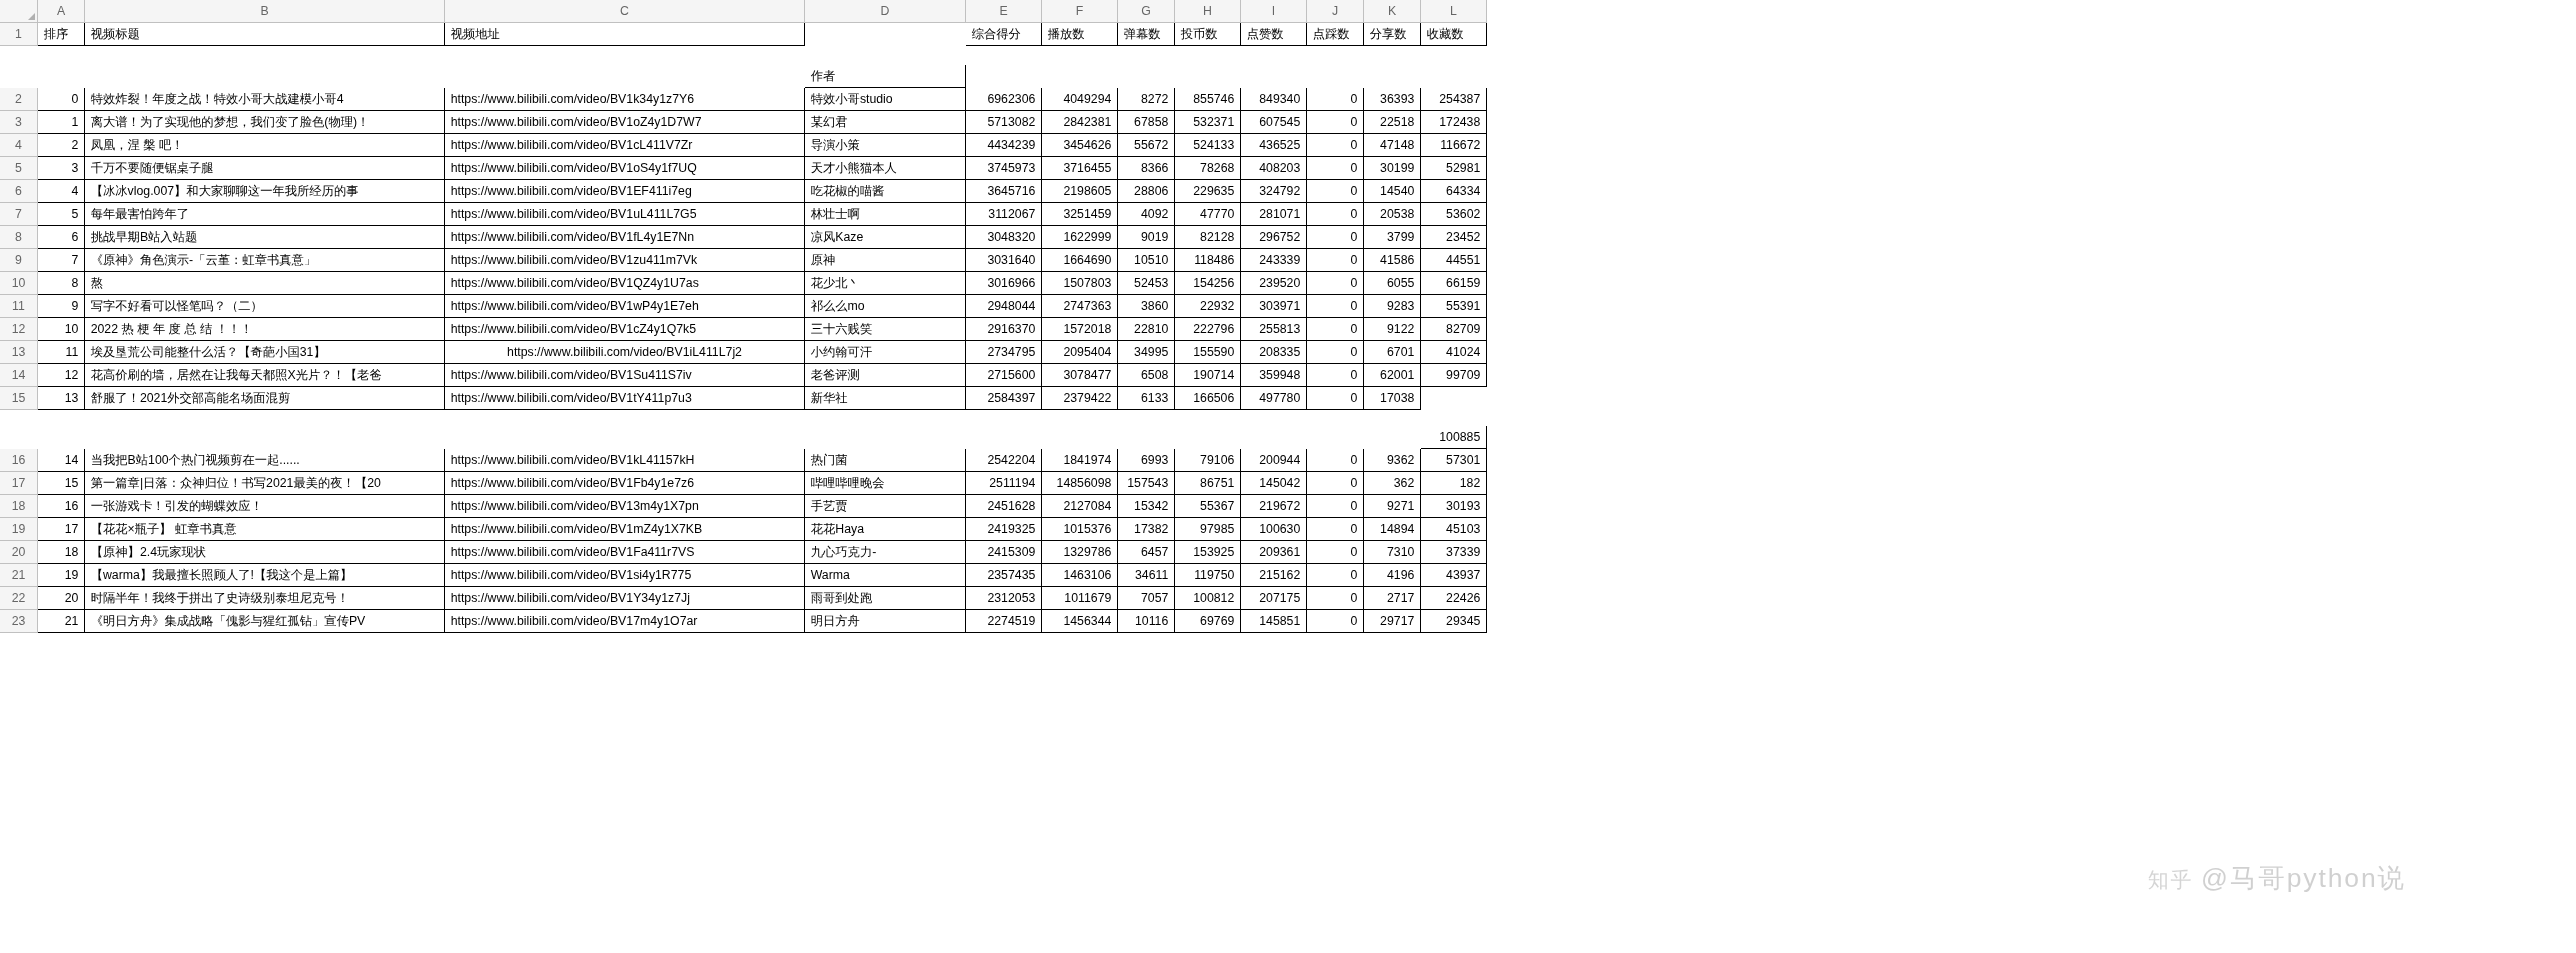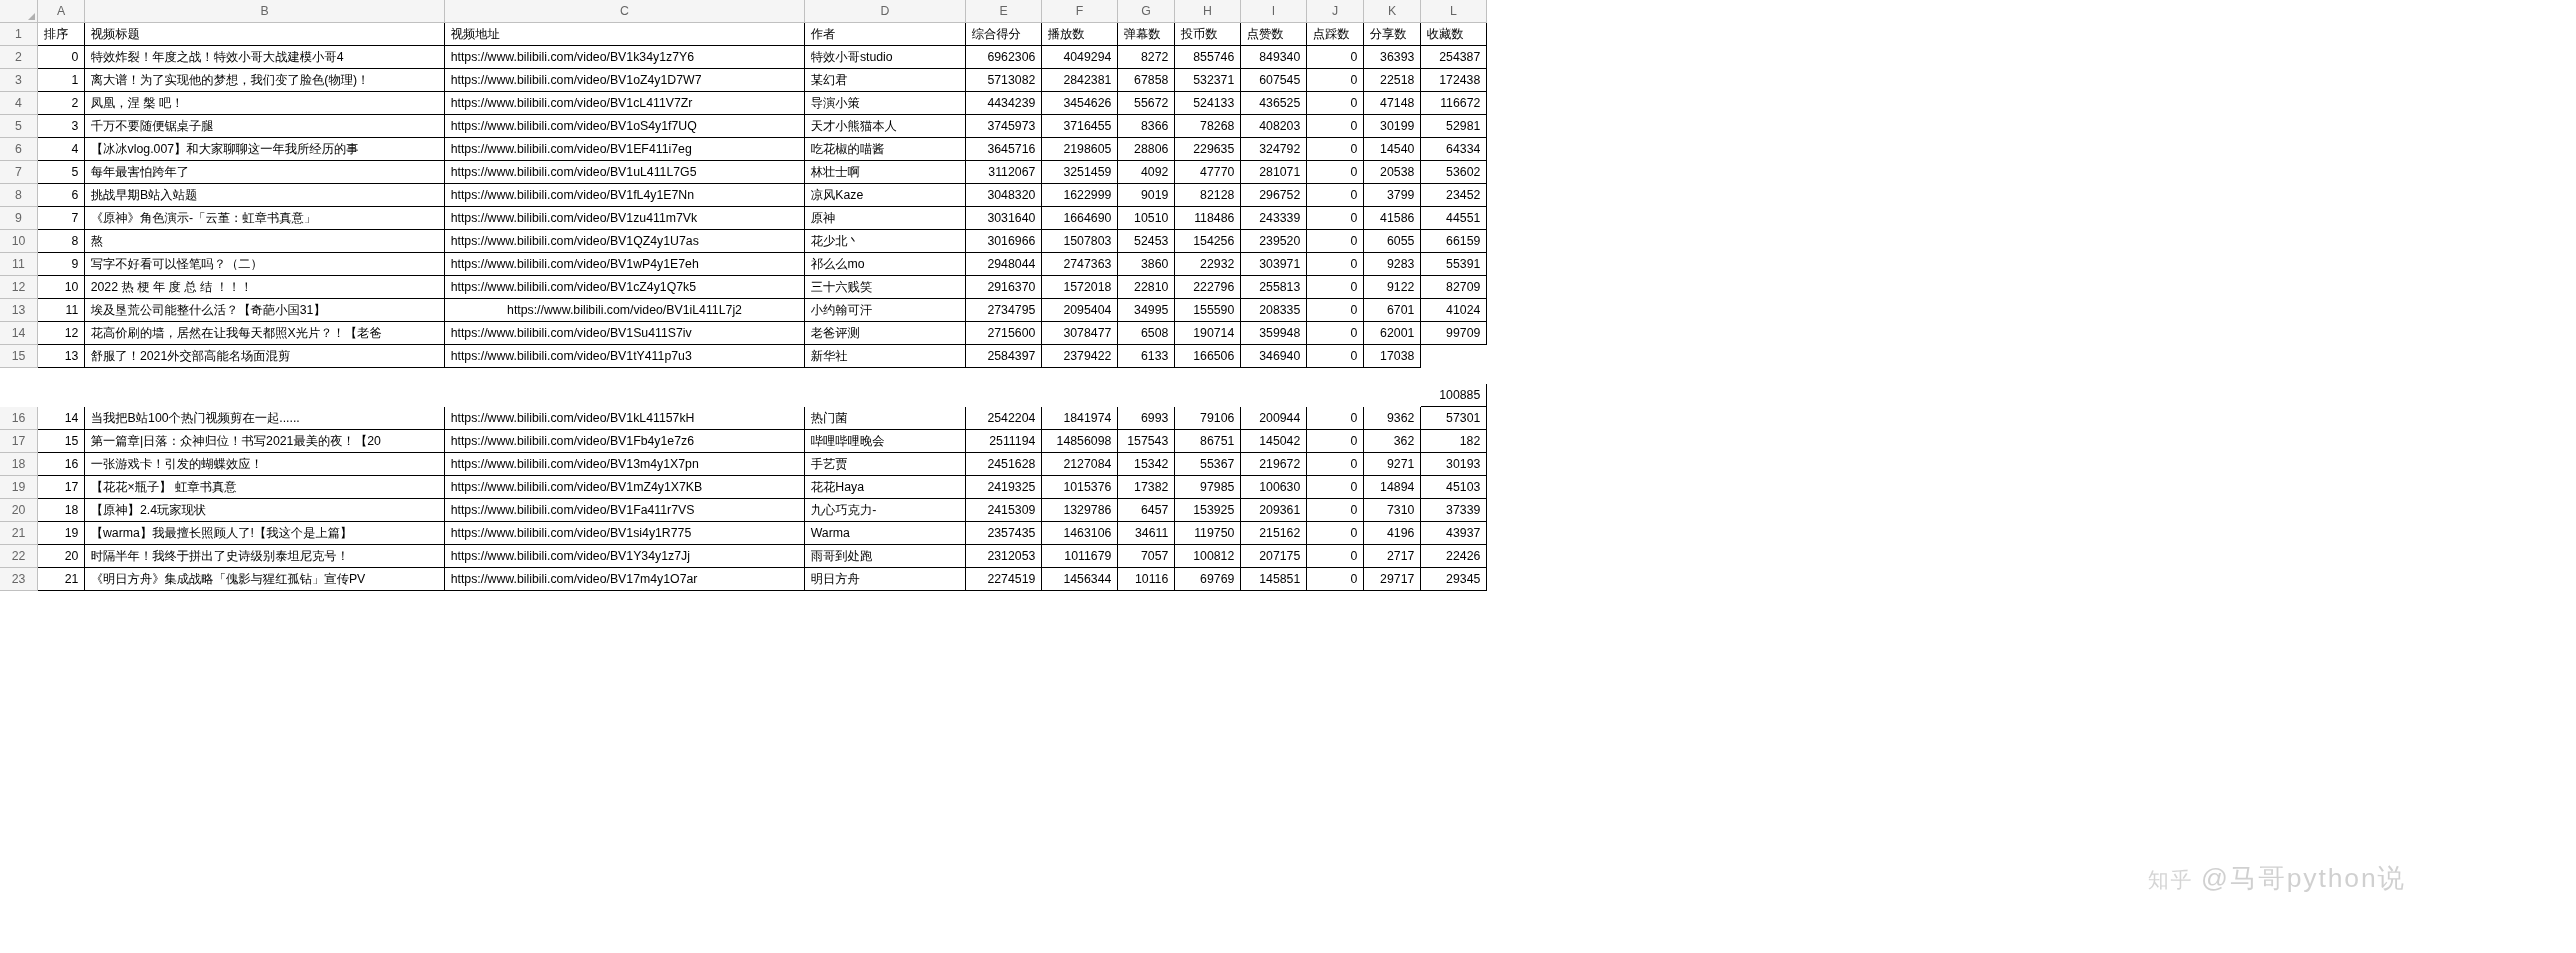--- a/index.html
+++ b/index.html
@@ -29,21 +29,21 @@
     <div class="cell hdr-col">G</div>
     <div class="cell hdr-col">H</div>
     <div class="cell hdr-col">I</div>
     <div class="cell hdr-col">J</div>
     <div class="cell hdr-col">K</div>
     <div class="cell hdr-col">L</div>
     <div class="cell hdr-row">1</div>
     <div class="cell" style="border-bottom: 0.9px solid rgb(0, 0, 0); border-right: 0.9px solid rgb(0, 0, 0);">排序</div>
     <div class="cell" style="border-bottom: 0.9px solid rgb(0, 0, 0); border-right: 0.9px solid rgb(0, 0, 0);">视频标题</div>
     <div class="cell" style="border-bottom: 0.9px solid rgb(0, 0, 0); border-right: 0.9px solid rgb(0, 0, 0);">视频地址</div>
-    <div class="cell" style="border-bottom: 0.9px solid rgb(0, 0, 0); border-right: 0.9px solid rgb(0, 0, 0);">作者</div>
+    <div class="cell" style="border-bottom: 0.9px solid rgb(0, 0, 0); border-right: 0.9px solid rgb(0, 0, 0); margin-top: 42px;">作者</div>
     <div class="cell" style="border-bottom: 0.9px solid rgb(0, 0, 0); border-right: 0.9px solid rgb(0, 0, 0);">综合得分</div>
     <div class="cell" style="border-bottom: 0.9px solid rgb(0, 0, 0); border-right: 0.9px solid rgb(0, 0, 0);">播放数</div>
     <div class="cell" style="border-bottom: 0.9px solid rgb(0, 0, 0); border-right: 0.9px solid rgb(0, 0, 0);">弹幕数</div>
     <div class="cell" style="border-bottom: 0.9px solid rgb(0, 0, 0); border-right: 0.9px solid rgb(0, 0, 0);">投币数</div>
     <div class="cell" style="border-bottom: 0.9px solid rgb(0, 0, 0); border-right: 0.9px solid rgb(0, 0, 0);">点赞数</div>
     <div class="cell" style="border-bottom: 0.9px solid rgb(0, 0, 0); border-right: 0.9px solid rgb(0, 0, 0);">点踩数</div>
     <div class="cell" style="border-bottom: 0.9px solid rgb(0, 0, 0); border-right: 0.9px solid rgb(0, 0, 0);">分享数</div>
     <div class="cell" style="border-bottom: 0.9px solid rgb(0, 0, 0); border-right: 0.9px solid rgb(0, 0, 0);">收藏数</div>
     <div class="cell hdr-row">2</div>
     <div class="cell num" style="border-bottom: 0.9px solid rgb(0, 0, 0); border-right: 0.9px solid rgb(0, 0, 0);">0</div>
@@ -216,21 +216,21 @@
     <div class="cell num" style="border-bottom: 0.9px solid rgb(0, 0, 0); border-right: 0.9px solid rgb(0, 0, 0);">99709</div>
     <div class="cell hdr-row">15</div>
     <div class="cell num" style="border-bottom: 0.9px solid rgb(0, 0, 0); border-right: 0.9px solid rgb(0, 0, 0);">13</div>
     <div class="cell" style="border-bottom: 0.9px solid rgb(0, 0, 0); border-right: 0.9px solid rgb(0, 0, 0);">舒服了！2021外交部高能名场面混剪</div>
     <div class="cell" style="border-bottom: 0.9px solid rgb(0, 0, 0); border-right: 0.9px solid rgb(0, 0, 0);">https://www.bilibili.com/video/BV1tY411p7u3</div>
     <div class="cell" style="border-bottom: 0.9px solid rgb(0, 0, 0); border-right: 0.9px solid rgb(0, 0, 0);">新华社</div>
     <div class="cell num" style="border-bottom: 0.9px solid rgb(0, 0, 0); border-right: 0.9px solid rgb(0, 0, 0);">2584397</div>
     <div class="cell num" style="border-bottom: 0.9px solid rgb(0, 0, 0); border-right: 0.9px solid rgb(0, 0, 0);">2379422</div>
     <div class="cell num" style="border-bottom: 0.9px solid rgb(0, 0, 0); border-right: 0.9px solid rgb(0, 0, 0);">6133</div>
     <div class="cell num" style="border-bottom: 0.9px solid rgb(0, 0, 0); border-right: 0.9px solid rgb(0, 0, 0);">166506</div>
-    <div class="cell num" style="border-bottom: 0.9px solid rgb(0, 0, 0); border-right: 0.9px solid rgb(0, 0, 0);">346940</div>
+    <div class="cell num" style="border-bottom: 0.9px solid rgb(0, 0, 0); border-right: 0.9px solid rgb(0, 0, 0);">497780</div>
     <div class="cell num" style="border-bottom: 0.9px solid rgb(0, 0, 0); border-right: 0.9px solid rgb(0, 0, 0);">0</div>
     <div class="cell num" style="border-bottom: 0.9px solid rgb(0, 0, 0); border-right: 0.9px solid rgb(0, 0, 0);">17038</div>
     <div class="cell num" style="border-bottom: 0.9px solid rgb(0, 0, 0); border-right: 0.9px solid rgb(0, 0, 0); margin-top: 39px;">100885</div>
     <div class="cell hdr-row">16</div>
     <div class="cell num" style="border-bottom: 0.9px solid rgb(0, 0, 0); border-right: 0.9px solid rgb(0, 0, 0);">14</div>
     <div class="cell" style="border-bottom: 0.9px solid rgb(0, 0, 0); border-right: 0.9px solid rgb(0, 0, 0);">当我把B站100个热门视频剪在一起......</div>
     <div class="cell" style="border-bottom: 0.9px solid rgb(0, 0, 0); border-right: 0.9px solid rgb(0, 0, 0);">https://www.bilibili.com/video/BV1kL41157kH</div>
     <div class="cell" style="border-bottom: 0.9px solid rgb(0, 0, 0); border-right: 0.9px solid rgb(0, 0, 0);">热门菌</div>
     <div class="cell num" style="border-bottom: 0.9px solid rgb(0, 0, 0); border-right: 0.9px solid rgb(0, 0, 0);">2542204</div>
     <div class="cell num" style="border-bottom: 0.9px solid rgb(0, 0, 0); border-right: 0.9px solid rgb(0, 0, 0);">1841974</div>

